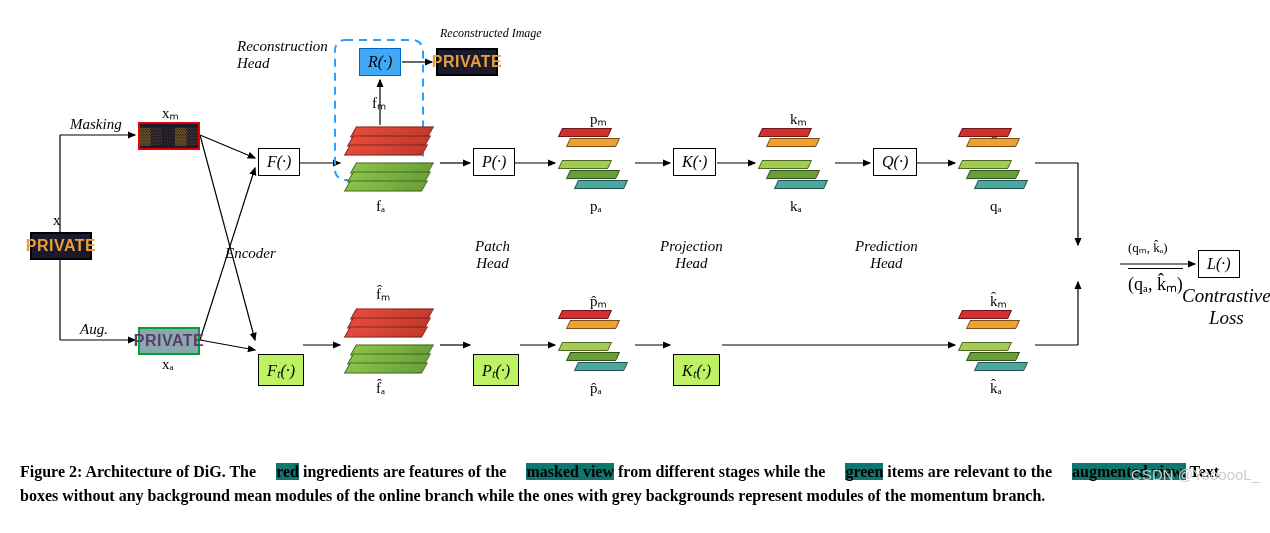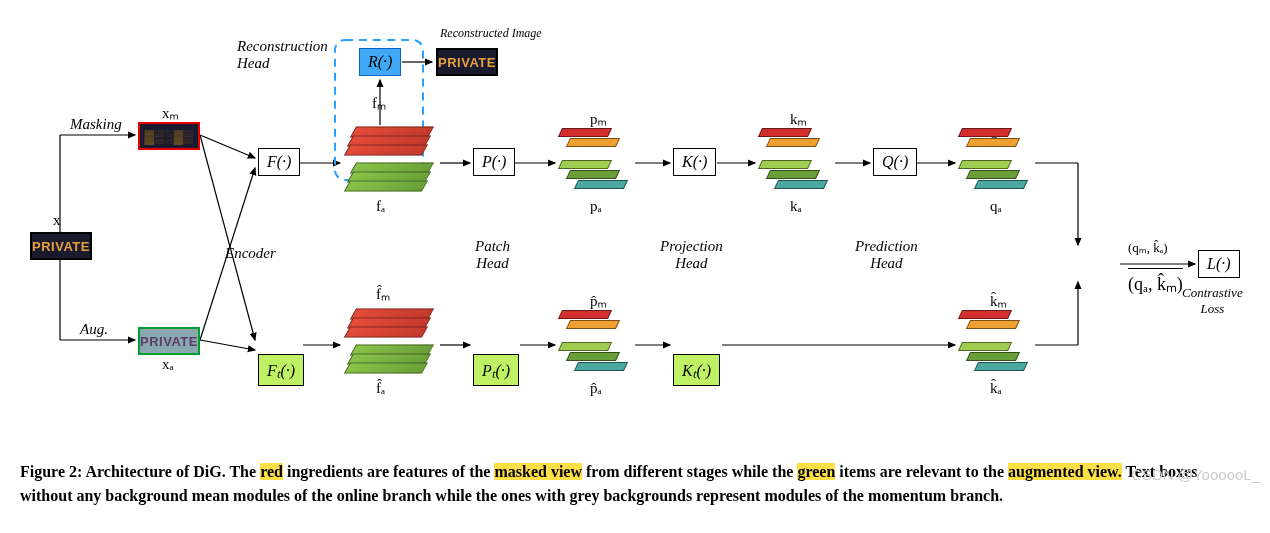--- a/index.html
+++ b/index.html
@@ -44,21 +44,21 @@
   }
   .label.italic { font-style: italic; }
   .img-box {
     border: 2px solid #000;
     width: 62px;
     height: 28px;
     display: flex;
     align-items: center;
     justify-content: center;
     font-weight: bold;
-    font-size: 13px;
+    font-size: 16px;
     font-family: Arial, sans-serif;
     letter-spacing: 0.5px;
   }
   .img-private { background: #1a1a2e; color: #e8a03d; }
   .img-masked { background: #1a1a2e; border-color: #e60000; color: #6b5020; }
   .img-aug { background: #8aa8b0; border-color: #00a030; color: #5a3d6b; }
   .feature-block {
     position: absolute;
   }
   .slab {
@@ -91,21 +91,21 @@
     font-family: 'Times New Roman', serif;
     width: 80px;
   }
   .caption {
     font-family: Georgia, 'Times New Roman', serif;
     font-size: 16px;
     line-height: 1.5;
     margin-top: 20px;
     font-weight: bold;
   }
-  .hl { background: #fde047; }
+  .hl { background: #0f766e; margin-left: 16px; }
   .watermark {
     position: absolute;
     right: 10px;
     bottom: 50px;
     font-size: 15px;
     color: #ccc;
     font-family: Arial, sans-serif;
   }
   svg.arrows {
     position: absolute;
@@ -284,21 +284,21 @@
     <div class="bar greenL" style="left:0;top:32px;"></div>
     <div class="bar greenD" style="left:8px;top:42px;"></div>
     <div class="bar teal" style="left:16px;top:52px;"></div>
   </div>
   <div class="label" style="left:970px;top:360px;">k̂ₐ</div>
 
   <div class="label" style="left:1108px;top:218px;font-size:13px;">(qₘ, k̂ₐ)</div>
   <div class="label" style="left:1108px;top:248px;font-size:18px;border-top:1px solid #000;padding-top:2px;">(qₐ, k̂ₘ)</div>
 
   <div class="node module-box" style="left:1178px;top:230px;">L(·)</div>
-  <div class="label italic" style="left:1162px;top:265px;white-space:pre-line;text-align:center;font-size:13px;">Contrastive
+  <div class="label italic" style="left:1162px;top:265px;white-space:pre-line;text-align:center;font-size:19px;">Contrastive
 Loss</div>
 
 </div>
 
 <div class="caption">
   <span>Figure 2: Architecture of DiG. The </span><span class="hl">red</span><span> ingredients are features of the </span><span class="hl">masked view</span><span> from different stages while the </span><span class="hl">green</span><span> items are relevant to the </span><span class="hl">augmented view.</span><span> Text boxes without any background mean modules of the online branch while the ones with grey backgrounds represent modules of the momentum branch.</span>
 </div>
 
 <div class="watermark">CSDN @YoooooL_</div>
 

